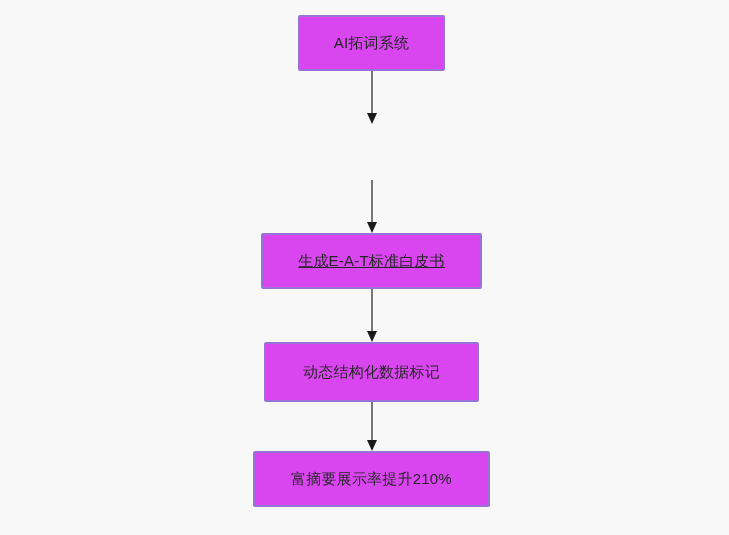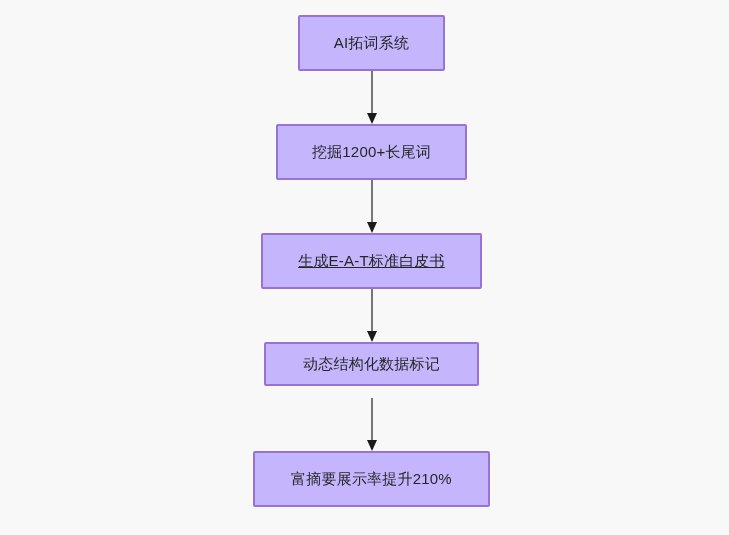--- a/index.html
+++ b/index.html
@@ -14,21 +14,21 @@
     overflow: hidden;
   }
   #flow-canvas {
     position: relative;
     width: 729px;
     height: 535px;
   }
   .node {
     position: absolute;
     box-sizing: border-box;
-    background: #c4b5fd;
+    background: #d946ef;
     border: 2px solid #9773d6;
     border-radius: 2px;
     display: flex;
     align-items: center;
     justify-content: center;
     color: #262626;
     font-size: 15px;
     letter-spacing: 0.2px;
     line-height: 1.2;
     white-space: nowrap;
@@ -74,29 +74,26 @@
     <svg width="12" height="53" viewBox="0 0 12 53">
       <line x1="6" y1="0" x2="6" y2="45" stroke="#767676" stroke-width="2"></line>
       <polygon points="6,53 1,42 11,42" fill="#1a1a1a"></polygon>
     </svg>
   </div>
 
   <div class="node" style="left:298px; top:15px; width:147px; height:56px;">
     <span class="node-label">AI拓词系统</span>
   </div>
 
-  <div class="node" style="left:276px; top:124px; width:191px; height:56px;">
-    <span class="node-label">挖掘1200+长尾词</span>
-  </div>
 
   <div class="node" style="left:261px; top:233px; width:221px; height:56px;text-decoration:underline;">
     <span class="node-label">生成E-A-T标准白皮书</span>
   </div>
 
-  <div class="node" style="left:264px; top:342px; width:215px; height:44px;">
+  <div class="node" style="left:264px; top:342px; width:215px; height:60px;">
     <span class="node-label">动态结构化数据标记</span>
   </div>
 
   <div class="node" style="left:253px; top:451px; width:237px; height:56px;">
     <span class="node-label">富摘要展示率提升210%</span>
   </div>
 
 </div>
 
 </body></html>

